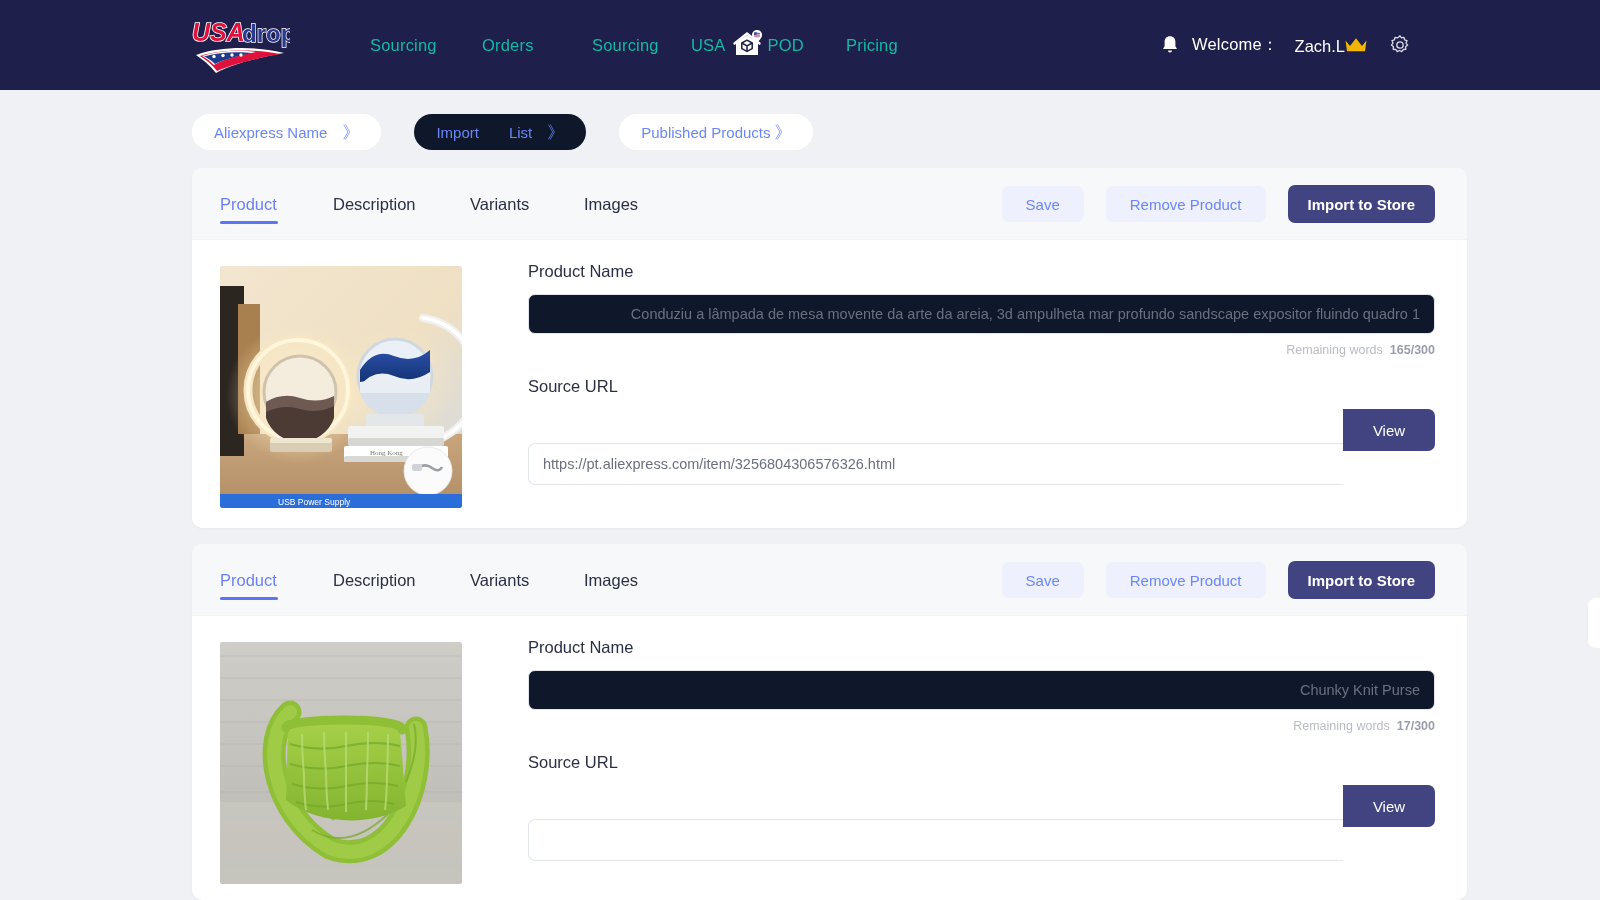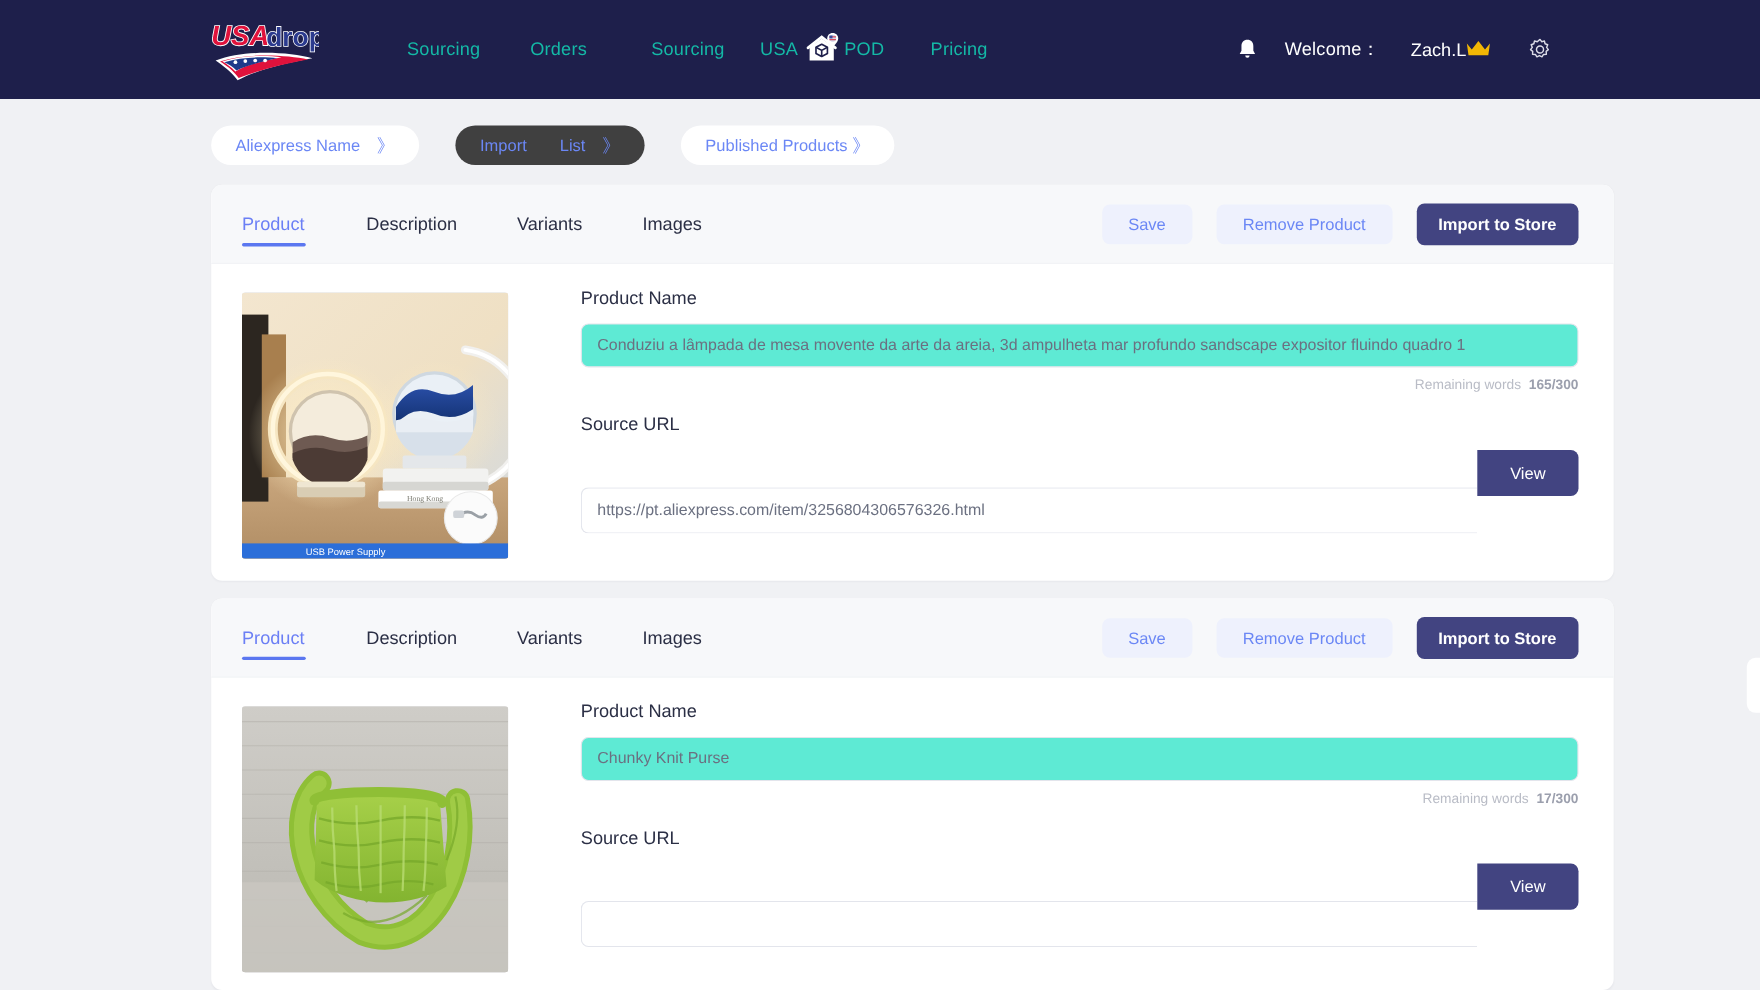--- a/index.html
+++ b/index.html
@@ -49,21 +49,21 @@
   .nav-item.pricing  { width: 100px; }
 
   .pod-icon { display: inline-block; width: 34px; height: 34px; position: relative; top: -1px; }
 
   .right-zone {
     position: absolute;
     right: 190px; top: 0;
     height: 90px;
     display: flex;
     align-items: center;
-    gap: 12px;
+    gap: 0;
   }
   .bell-icon { width: 22px; height: 22px; margin-right: 11px; }
   .welcome-text {
     color: #fff; font-size: 16.5px; letter-spacing: .2px; white-space: nowrap;
   }
   .user-name {
     color: #fff; font-size: 16.5px; margin-left: 16px; position: relative; white-space: nowrap;
   }
   .crown-icon { width: 24px; height: 17px; position: relative; top: 1px; margin-left: -1px; }
   .gear-icon { width: 20px; height: 20px; margin-left: 22px; cursor: pointer; }
@@ -82,21 +82,21 @@
     background: #ffffff;
     display: flex;
     align-items: center;
     justify-content: center;
     padding: 0 22px;
     color: #6b87f5;
     font-size: 15px;
     cursor: pointer;
     white-space: nowrap;
   }
-  .pill.active { background: #404040; color: #6b87f5; }
+  .pill.active { background: #0f172a; color: #6b87f5; }
   .pill .lbl2 { margin-left: 30px; }
   .pill .chev { margin-left: 15px; font-size: 17px; line-height: 1; }
   .pill.tight .chev { margin-left: 4px; }
 
   
   .card {
     position: absolute;
     left: 192px;
     width: 1275px;
     background: #ffffff;
@@ -192,30 +192,31 @@
   .field-label {
     font-size: 16.5px;
     color: #2b2f45;
     margin-bottom: 13px;
   }
   .text-input {
     width: 100%;
     height: 40px;
     border: 1px solid #e3e5ec;
     border-radius: 7px;
-    background: #5eead4;
+    background: #0f172a;
     font-family: inherit;
     font-size: 14.5px;
     color: #6b7081;
     padding: 0 14px;
     outline: none;
     white-space: nowrap;
     overflow: hidden;
     text-overflow: clip;
     line-height: 38px;
+    text-align: right;
   }
   .counter {
     margin-top: 9px;
     text-align: right;
     font-size: 12.5px;
     color: #b9bcc6;
     white-space: nowrap;
     overflow: hidden;
   }
   .counter .num { color: #9b9fad; font-weight: bold; margin-left: 7px; }

